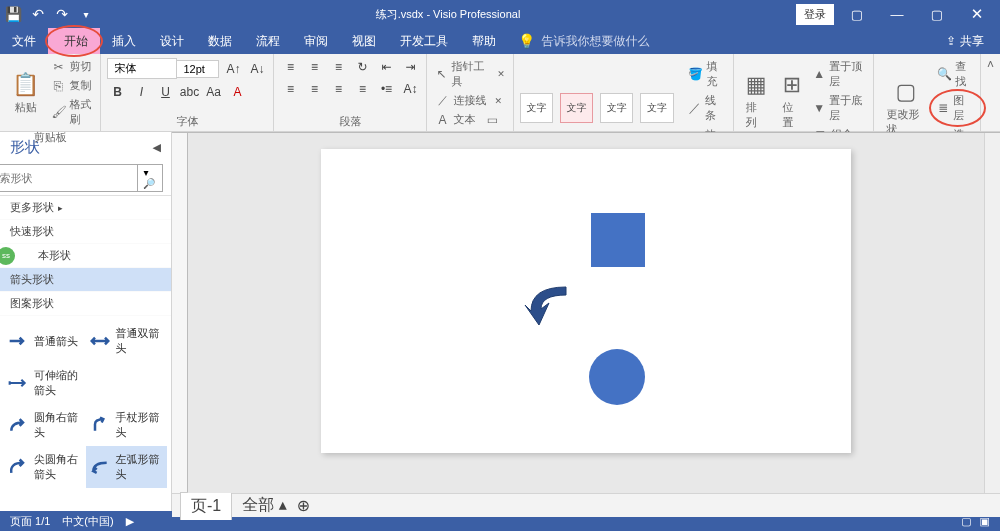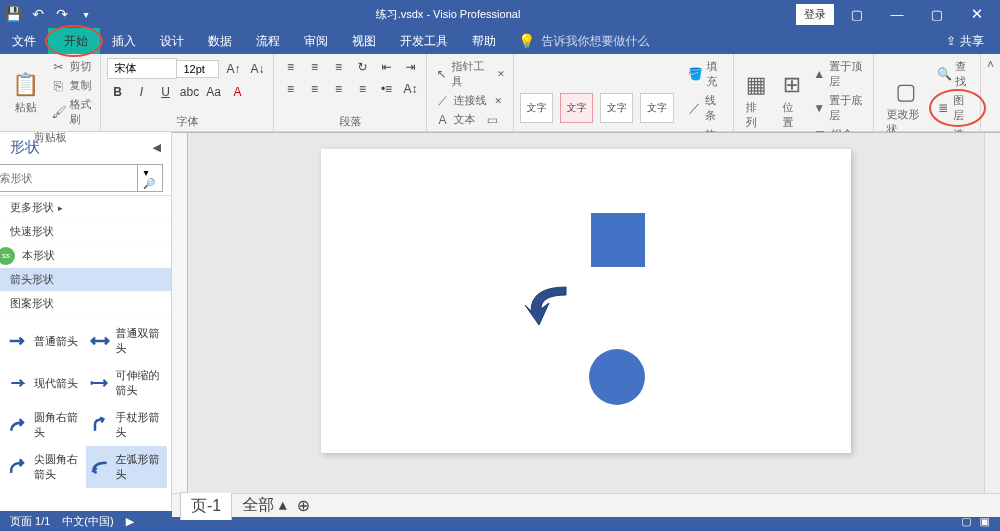--- a/index.html
+++ b/index.html
@@ -11,21 +11,21 @@
     .titlebar-icon { width: 16px; height: 12px; display: inline-flex; align-items: center; justify-content: center; font-size: 14px; color: #fff; }
     .titlebar-center { flex: 1; text-align: center; }
     .titlebar-right { display: flex; align-items: center; gap: 6px; padding-right: 6px; }
     .login-btn { background: #fff; color: #333; padding: 3px 8px; }
     .win-btn { width: 34px; height: 28px; display: inline-flex; align-items: center; justify-content: center; font-size: 13px; }
     .win-close { font-size: 15px; }
     
     
     .menubar { background: #3b5fa5; height: 26px; display: flex; align-items: stretch; color: #fff; font-size: 12px; }
     .menu-item { padding: 5px 12px; display: flex; align-items: center; position: relative; text-align: center; }
-    .menu-item.active { background: #14b8a6; color: #333; padding-left: 16px; }
+    .menu-item.active { background: #f9a8d4; color: #333; padding-left: 16px; }
     .menu-red-circle { position: absolute; top: -3px; left: -3px; right: -3px; bottom: -3px; border: 2px solid #e74c3c; border-radius: 50%; pointer-events: none; }
     .tell-me { display: flex; align-items: center; gap: 6px; padding: 0 10px; color: #d0d8ec; }
     .tell-me-icon { font-size: 14px; }
     .share-btn { margin-left: auto; padding: 5px 16px; display: flex; align-items: center; gap: 4px; }
     
     
     .ribbon { background: #f3f3f3; border-bottom: 1px solid #d4d4d4; display: flex; height: 78px; }
     .ribbon-group { border-right: 1px solid #d4d4d4; padding: 4px 6px 2px; display: flex; flex-direction: column; position: relative; }
     .ribbon-group-label { font-size: 11px; color: #666; text-align: center; margin-top: auto; padding-top: 2px; }
     .ribbon-row { display: flex; align-items: center; gap: 4px; }
@@ -310,47 +310,41 @@
       <div class="shapes-search-btn">▾ 🔎</div>
     </div>
     <div class="stencil-list">
       <div class="stencil-item">
           <span>更多形状</span> 
           <span style="font-size:9px">▸</span>
         </div>
       <div class="stencil-item">快速形状</div>
       <div class="stencil-item" style="position:relative">
         <span class="green-badge">ss</span>
-        <span style="margin-left:12px">本形状</span>
+        <span style="margin-left:28px">本形状</span>
       </div>
       <div class="stencil-item selected">箭头形状</div>
       <div class="stencil-item">图案形状</div>
     </div>
     <div class="shapes-grid">
       <div class="shape-row">
         <div class="shape-cell">
             <svg class="shape-thumb" viewBox="0 0 24 18">
               <path d="M2 9h16M14 5l4 4-4 4" stroke="#2c5aa0" stroke-width="3" fill="none"></path>
             </svg>
             <span>普通箭头</span>
           </div>
         <div class="shape-cell">
             <svg class="shape-thumb" viewBox="0 0 24 18">
               <path d="M4 9h16M6 5l-4 4 4 4M18 5l4 4-4 4" stroke="#2c5aa0" stroke-width="3" fill="none"></path>
             </svg>
             <span>普通双箭头</span>
           </div>
       </div>
       <div class="shape-row">
-        <div class="shape-cell">
-            <svg class="shape-thumb" viewBox="0 0 24 18">
-              <path d="M4 9h14l-4-4m4 4l-4 4" stroke="#2c5aa0" stroke-width="2.5" fill="none"></path>
-            </svg>
-            <span>现代箭头</span>
-          </div>
         <div class="shape-cell">
             <svg class="shape-thumb" viewBox="0 0 24 18">
               <path d="M2 9h18M16 5l4 4-4 4M2 7v4" stroke="#2c5aa0" stroke-width="2.5" fill="none"></path>
             </svg>
             <span>可伸缩的箭头</span>
           </div>
       </div>
       <div class="shape-row">
         <div class="shape-cell">
             <svg class="shape-thumb" viewBox="0 0 24 18">

